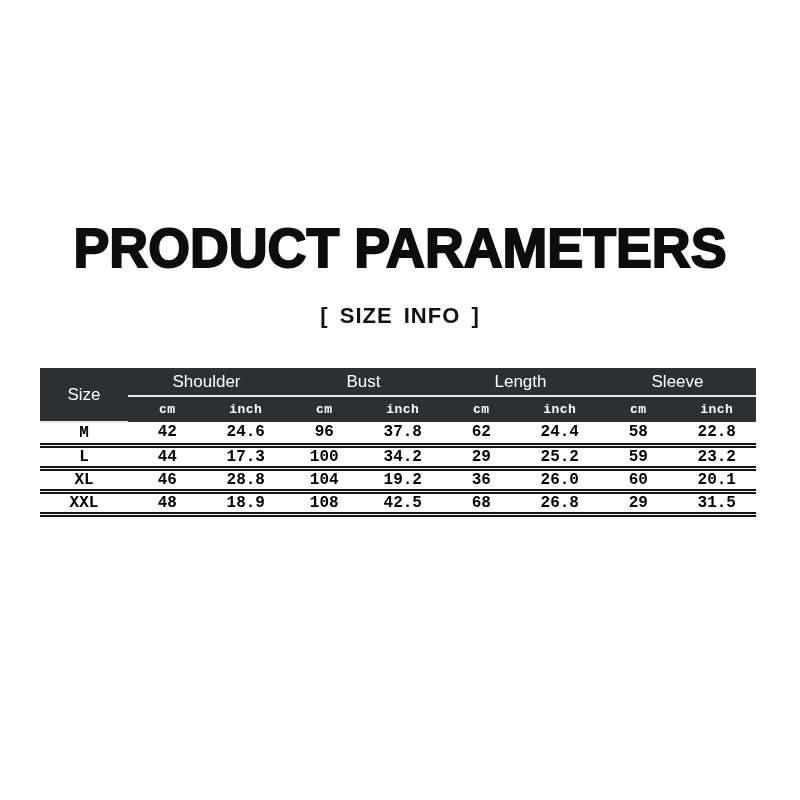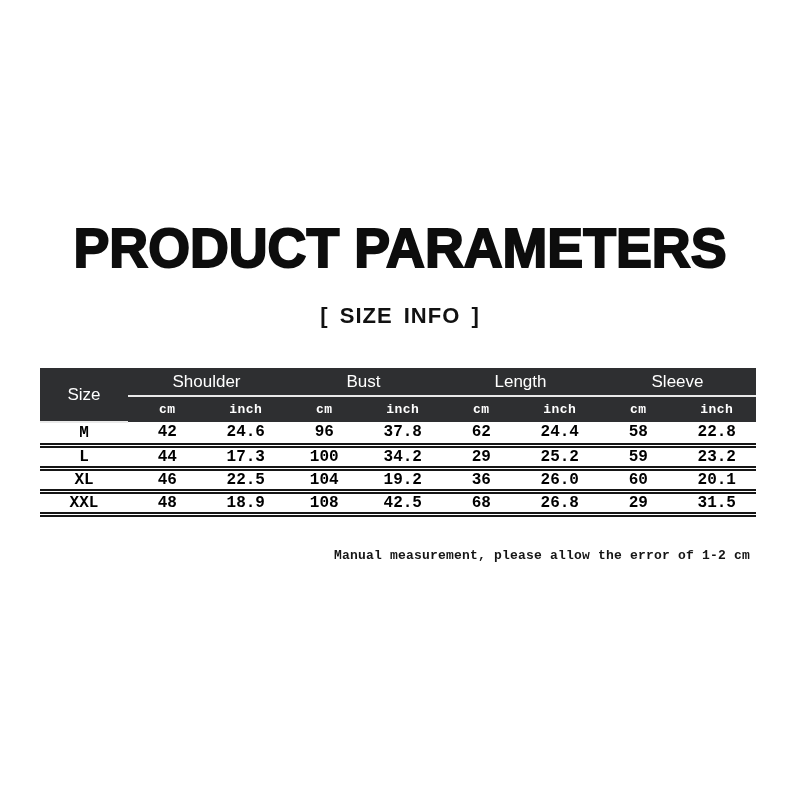--- a/index.html
+++ b/index.html
@@ -157,21 +157,21 @@
         <td>100</td>
         <td>34.2</td>
         <td>29</td>
         <td>25.2</td>
         <td>59</td>
         <td>23.2</td>
       </tr>
       <tr>
         <td>XL</td>
         <td>46</td>
-        <td>22.5</td>
+        <td>28.8</td>
         <td>104</td>
         <td>19.2</td>
         <td>36</td>
         <td>26.0</td>
         <td>60</td>
         <td>20.1</td>
       </tr>
       <tr>
         <td>XXL</td>
         <td>48</td>
@@ -179,15 +179,14 @@
         <td>108</td>
         <td>42.5</td>
         <td>68</td>
         <td>26.8</td>
         <td>29</td>
         <td>31.5</td>
       </tr>
     </tbody>
   </table>
 
-  <div class="note">Manual measurement, please allow the error of 1-2 cm</div>
 
 </div>
 
 </body></html>

